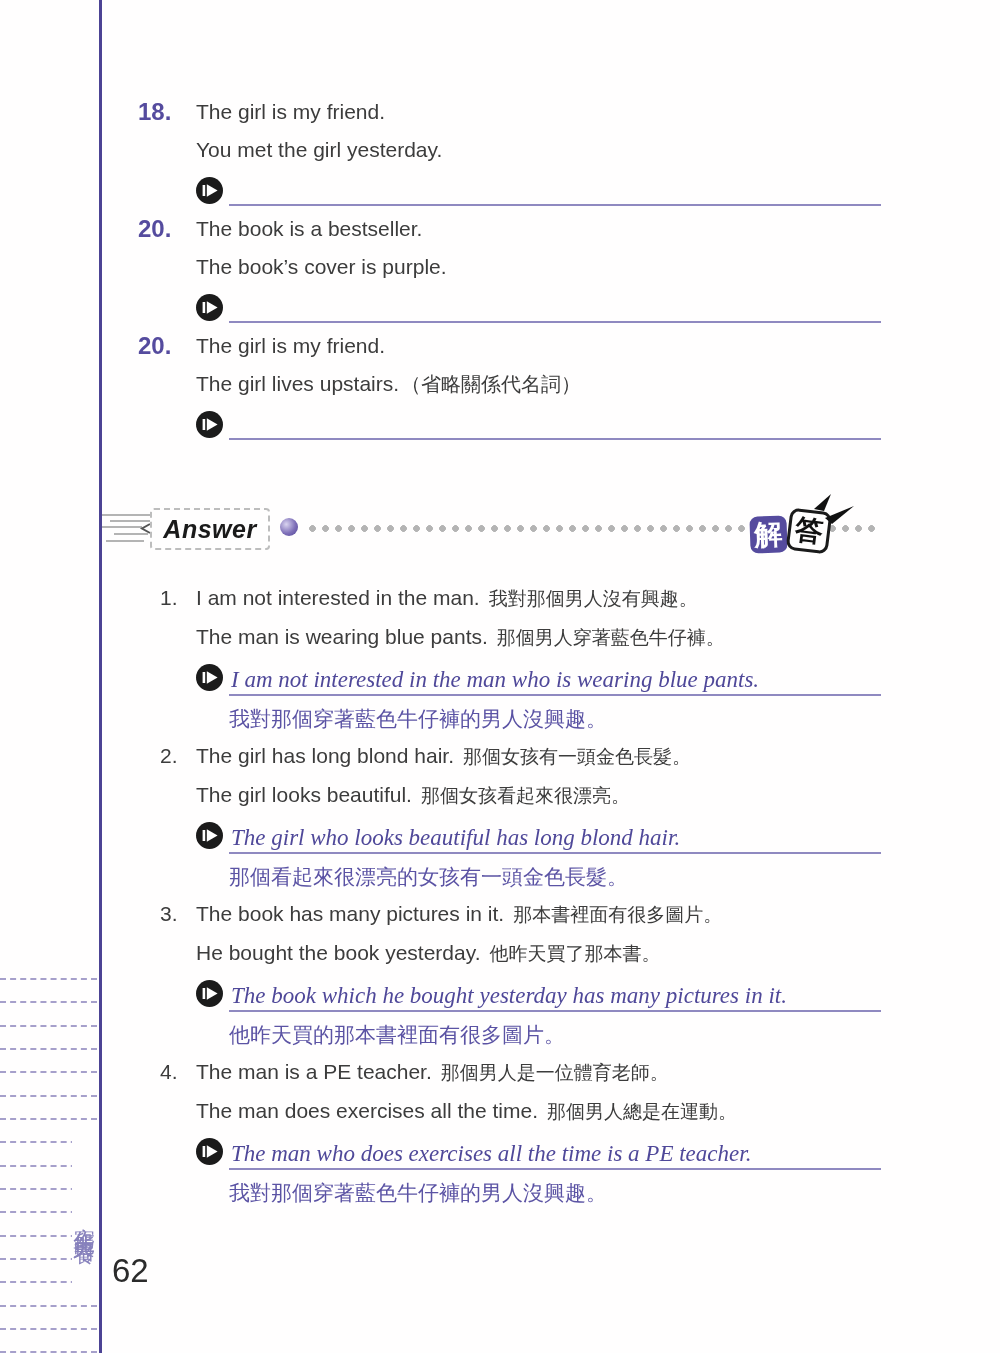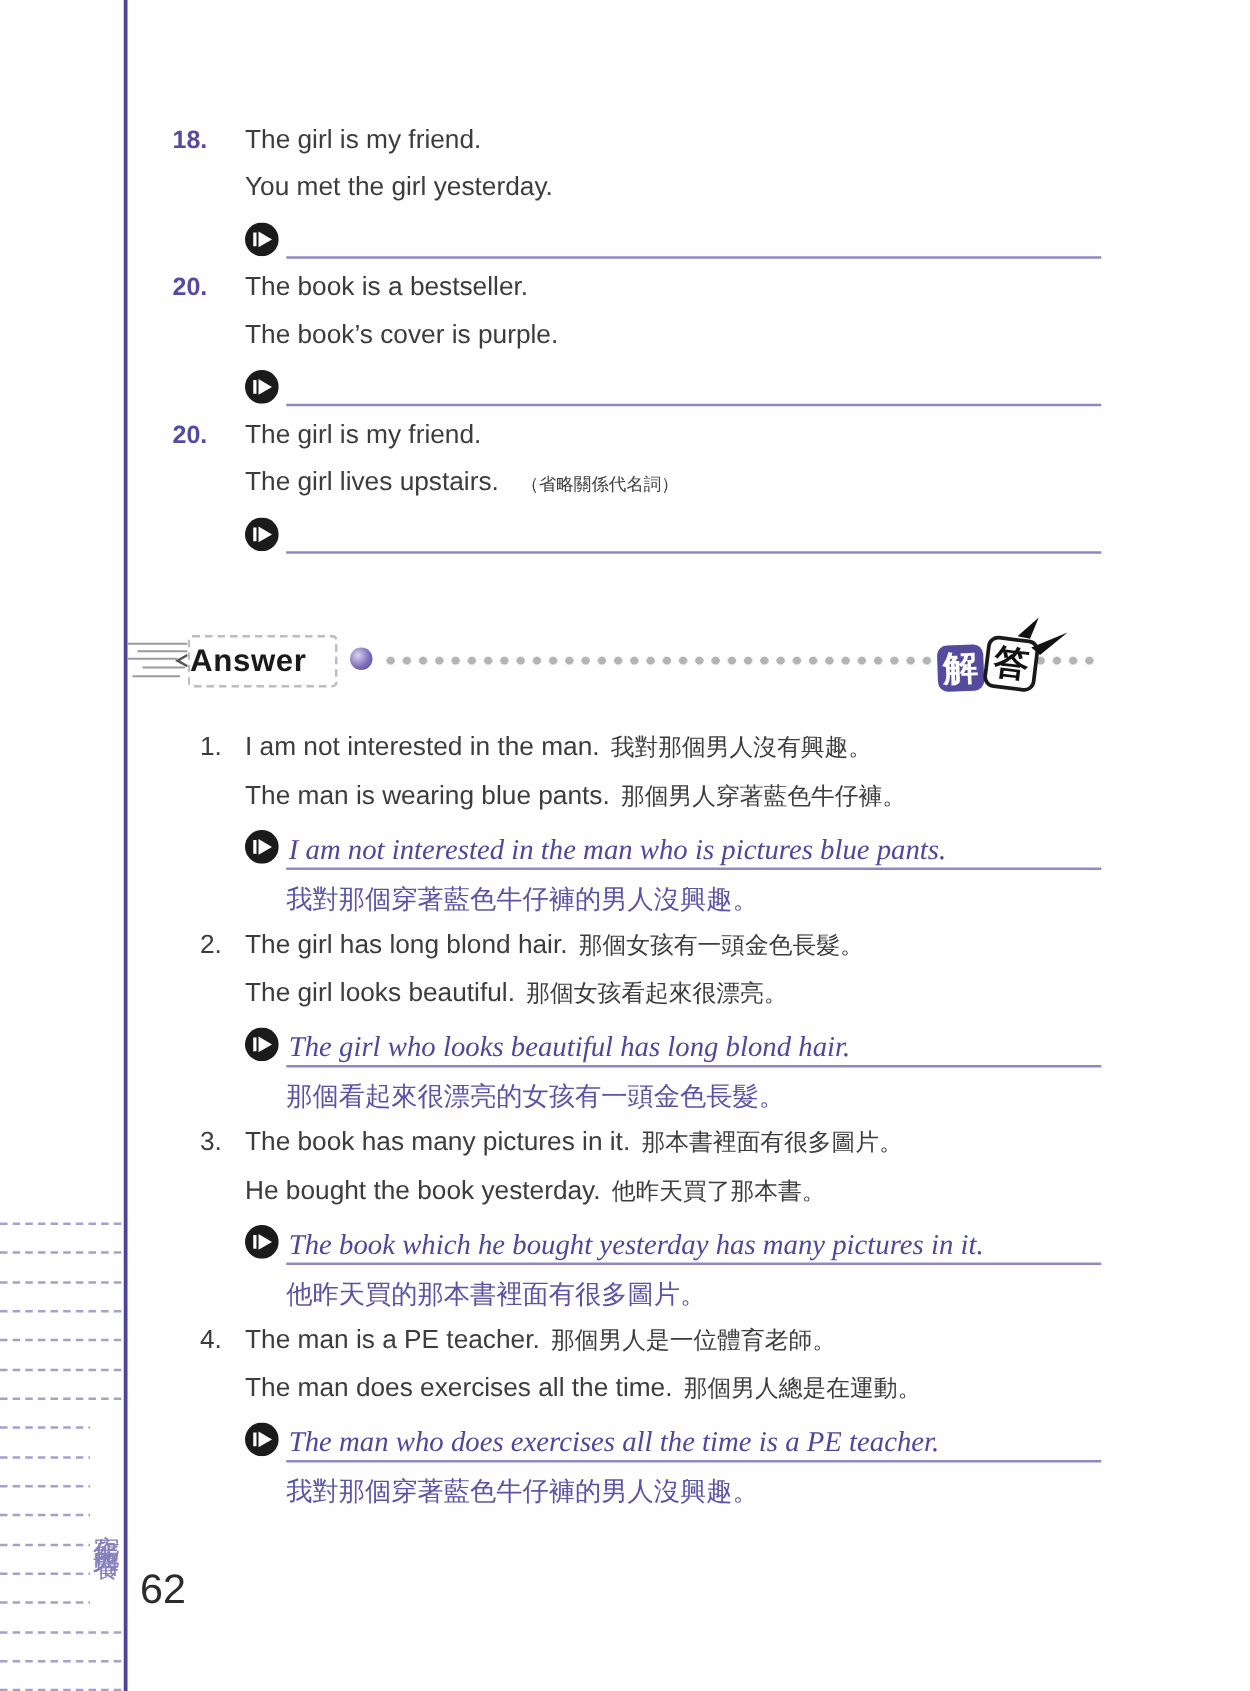--- a/index.html
+++ b/index.html
@@ -20,39 +20,39 @@
     font-size:21px;letter-spacing:3px;color:var(--sidebar-text,#8781bc);
     background:#fffefe;text-align:center;
   }
   .page-number{position:absolute;left:112px;top:1252px;font-size:33px;color:#2b2b2b;text-align:center;}
 
   
   .exercises{position:absolute;left:138px;top:93px;width:743px;}
   .ex-item{position:relative;padding-left:58px;margin-bottom:-3px;}
   .ex-item .num{
     position:absolute;left:0;top:0;line-height:38px;
-    font-size:20px;font-weight:bold;color:var(--accent,#554b9e);
+    font-size:24px;font-weight:bold;color:var(--accent,#554b9e);
   }
   .row{position:relative;}
   .en{margin:0;font-size:21px;line-height:38px;color:var(--body-text,#3c3c3c);}
-  .zh-note{font-size:14px;margin-left:18px;color:var(--body-text,#3c3c3c);font-family:sans-serif;}
+  .zh-note{font-size:20px;margin-left:2px;color:var(--body-text,#3c3c3c);font-family:sans-serif;}
   .zh-i{font-size:19px;margin-left:9px;color:var(--body-text,#3c3c3c);font-family:Liberation Sans, sans-serif;}
   .ans-row{height:44px;}
   .play{position:absolute;left:0;top:8px;width:27px;height:27px;display:block;}
   .play svg{display:block;}
   .blank{position:absolute;left:33px;right:0;bottom:7px;height:2px;background:var(--underline,#8f89c0);}
 
   
   .answer-header{position:absolute;left:100px;top:505px;width:790px;height:62px;}
   .speed-lines{position:absolute;left:0;top:6px;}
   .answer-box{
     position:absolute;left:50px;top:3px;width:116px;height:38px;
     border:2px dashed #bdbdbd;border-radius:4px;background:#fffefe;
-    display:flex;align-items:center;
-    font-size:25px;font-weight:bold;color:var(--header-text,#1a1a1a);letter-spacing:.5px;
+    display:flex;align-items:center;justify-content:center;
+    font-size:25px;font-weight:bold;color:var(--header-text,#1a1a1a);letter-spacing:.5px;font-style:italic;
   }
   .bead{
     position:absolute;left:180px;top:13px;width:18px;height:18px;border-radius:50%;
     background:radial-gradient(circle at 35% 35%, #d9d4f0, #7e6fb8 55%, #4e4195);
   }
   .dots{
     position:absolute;left:206px;top:19px;width:574px;height:9px;
     background-image:radial-gradient(circle, var(--dot,#b4b4b4) 3.1px, transparent 3.5px);
     background-size:13px 9px;background-repeat:repeat-x;background-position:0 50%;
   }
@@ -219,21 +219,21 @@
         </div>
       <div class="row ans-line">
         <span class="play">
             <svg width="27" height="27" viewBox="0 0 27 27">
               <circle cx="13.5" cy="13.5" r="13.5" fill="#1b1b1b"></circle>
               <rect x="6.6" y="8" width="2.6" height="11" fill="#fff"></rect>
               <path d="M10.8 7.2 L21.6 13.5 L10.8 19.8 Z" fill="#fff"></path>
             </svg>
           </span>
         <span class="blank"></span>
-        <span class="ans-en">I am not interested in the man who is pictures blue pants.</span>
+        <span class="ans-en">I am not interested in the man who is wearing blue pants.</span>
       </div>
       <div class="row">
           <p class="ans-zh">我對那個穿著藍色牛仔褲的男人沒興趣。</p>
         </div>
     </article>
 
     <article class="ans-item">
       <span class="num">2.</span>
       <div class="row">
           <p class="en"><span>The girl has long blond hair.</span><span class="zh-i">那個女孩有一頭金色長髮。</span></p>

